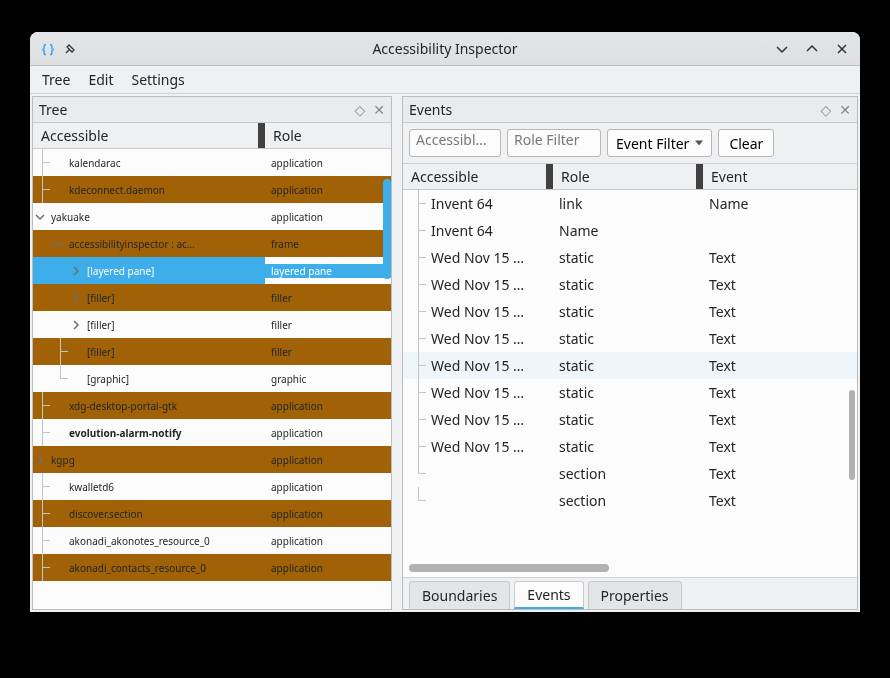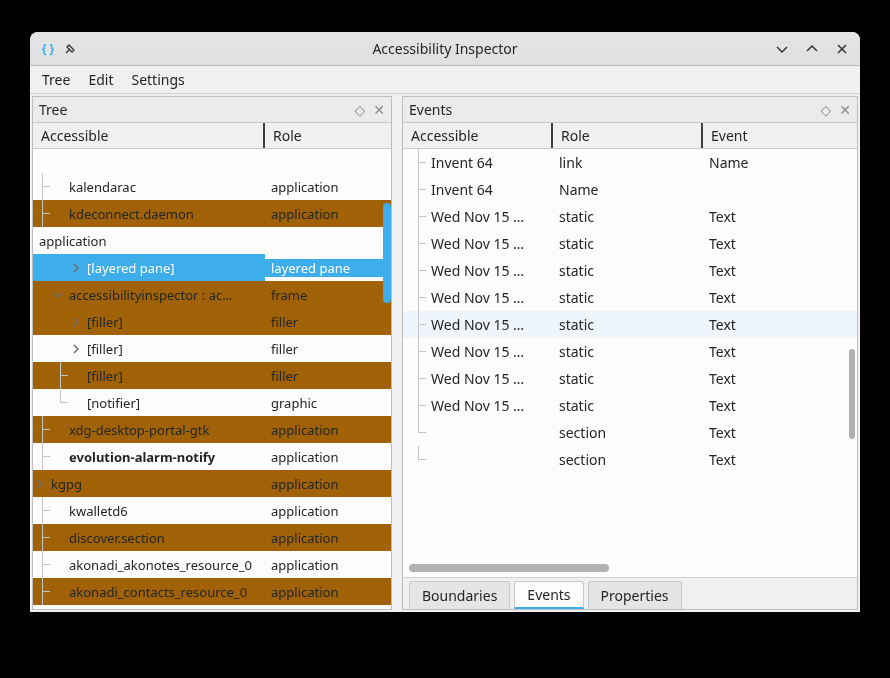--- a/index.html
+++ b/index.html
@@ -25,23 +25,23 @@
   .pane { flex-direction:column; display:flex; border:1px solid #bcbdbe; background:#fcfcfc; margin:2px;}
   .pane.left { width: 360px; margin-left:2px;}
   .pane.right { flex:1; margin-right:2px;}
   .pane-header {
     height: 26px; background: #eaebec; border-bottom:1px solid #c8c9ca;
     display:flex; align-items:center; padding: 0 6px; font-size:14px; color:#232627;
   }
   .pane-header .title { flex:1; }
   .pane-header .controls { display:flex; gap:8px; }
   .col-headers { display:flex; height:26px; border-bottom:1px solid #c8c9ca; background:#eff0f1;}
-  .col-headers > div { display:flex; align-items:center; padding:0 8px; font-size:14px; color:#232627; border-right:2px solid #404040;}
+  .col-headers > div { display:flex; align-items:center; padding:0 8px; font-size:14px; color:#232627; border-right:7px solid #404040;}
   .col-headers > div:last-child { border-right:none; }
-  .tree-body { flex:1; overflow:hidden; position:relative; font-size:13px; color:#232627;margin-top:24px;}
+  .tree-body { flex:1; overflow:hidden; position:relative; font-size:10px; color:#232627;}
   .tree-row { display:flex; height:27px; align-items:center; }
   .tree-row.alt { background:#a16207;}
   .tree-row .c1 { display:flex; align-items:center; overflow:hidden; white-space:nowrap; text-overflow:ellipsis;}
   .tree-row .c2 { padding-left:6px; }
   .expander { width:14px; height:14px; margin-right:2px; flex-shrink:0; display:flex; align-items:center; justify-content:center;}
   .expander svg { stroke:#6e6f70; stroke-width:1.5; fill:none; }
   .tree-row.selected .c2 { }
   .selected-bg { background:#3daee9 !important; color:#fff;}
 
   .filter-bar { display:flex; gap:6px; padding:6px; border-bottom:1px solid #d0d1d2; background:#eff0f1;}
@@ -137,50 +137,58 @@
           </div>
           <div class="tree-row alt">
             <div class="c1" style="width: 232px;">
               <span class="branch-line tee"></span>
               <span class="expander"></span>
               <span style="padding-left: 2px;">kdeconnect.daemon</span>
             </div>
             <div class="c2" style="flex: 1 1 0%;">application</div>
           </div>
           <div class="tree-row">
-            <div class="c2" style="flex: 1 1 0%;">application</div>
+            <div class="c1" style="width: 232px;">
+              <span class="expander">
+                <svg width="10" height="10" viewBox="0 0 10 10">
+                  <path d="M1 3 L5 7 L9 3"></path>
+                </svg>
+              </span>
+              <span style="padding-left: 2px;">yakuake</span>
+            </div>
+            <div class="c2" style="flex: 1 1 0%;">application</div>
+          </div>
+          <div class="tree-row alt">
+            <div class="c1" style="width: 232px;">
+              <span class="branch-line none"></span>
+              <span class="expander">
+                <svg width="10" height="10" viewBox="0 0 10 10">
+                  <path d="M1 3 L5 7 L9 3"></path>
+                </svg>
+              </span>
+              <span style="padding-left: 2px;">accessibilityinspector : ac…</span>
+            </div>
+            <div class="c2" style="flex: 1 1 0%;">frame</div>
           </div>
           <div class="tree-row selected">
             <div class="c1 selected-bg" style="width: 232px;">
               <span class="branch-line none"></span>
               <span class="branch-line none"></span>
               <span class="expander">
                 <svg width="10" height="10" viewBox="0 0 10 10">
                   <path d="M3 1 L7 5 L3 9"></path>
                 </svg>
               </span>
               <span style="padding-left: 2px;">[layered pane]</span>
             </div>
             <div class="c2 selected-bg" style="flex: 1 1 0%;">layered pane</div>
           </div>
           <div class="tree-row alt">
             <div class="c1" style="width: 232px;">
               <span class="branch-line none"></span>
-              <span class="expander">
-                <svg width="10" height="10" viewBox="0 0 10 10">
-                  <path d="M1 3 L5 7 L9 3"></path>
-                </svg>
-              </span>
-              <span style="padding-left: 2px;">accessibilityinspector : ac…</span>
-            </div>
-            <div class="c2" style="flex: 1 1 0%;">frame</div>
-          </div>
-          <div class="tree-row alt">
-            <div class="c1" style="width: 232px;">
-              <span class="branch-line none"></span>
               <span class="branch-line none"></span>
               <span class="expander">
                 <svg width="10" height="10" viewBox="0 0 10 10">
                   <path d="M3 1 L7 5 L3 9"></path>
                 </svg>
               </span>
               <span style="padding-left: 2px;">[filler]</span>
             </div>
             <div class="c2" style="flex: 1 1 0%;">filler</div>
           </div>
@@ -204,21 +212,21 @@
               <span class="expander"></span>
               <span style="padding-left: 2px;">[filler]</span>
             </div>
             <div class="c2" style="flex: 1 1 0%;">filler</div>
           </div>
           <div class="tree-row">
             <div class="c1" style="width: 232px;">
               <span class="branch-line none"></span>
               <span class="branch-line last"></span>
               <span class="expander"></span>
-              <span style="padding-left: 2px;">[notifier]</span>
+              <span style="padding-left: 2px;">[graphic]</span>
             </div>
             <div class="c2" style="flex: 1 1 0%;">graphic</div>
           </div>
           <div class="tree-row alt">
             <div class="c1" style="width: 232px;">
               <span class="branch-line tee"></span>
               <span class="expander"></span>
               <span style="padding-left: 2px;">xdg-desktop-portal-gtk</span>
             </div>
             <div class="c2" style="flex: 1 1 0%;">application</div>
@@ -277,20 +285,26 @@
         </div>
     </div>
 
     <div class="pane right">
       <div class="pane-header">
         <span class="title">Events</span>
         <span class="controls">
           <span style="color:#888;">◇</span>
           <span style="color:#888;">✕</span>
         </span>
+      </div>
+      <div class="filter-bar">
+        <div class="filter-input">Accessibl…</div>
+        <div class="filter-input" style="width:94px;">Role Filter</div>
+        <div class="filter-select">Event Filter</div>
+        <div class="btn">Clear</div>
       </div>
       <div class="col-headers">
         <div style="width:150px;">Accessible</div>
         <div style="width:150px;">Role</div>
         <div style="flex:1;text-align:right;">Event</div>
       </div>
       <div class="events-body" id="events-body">
         <div class="scrollbar-v2"></div>
       <div class="event-row">
             <div style="width: 150px; display: flex; align-items: center;">

